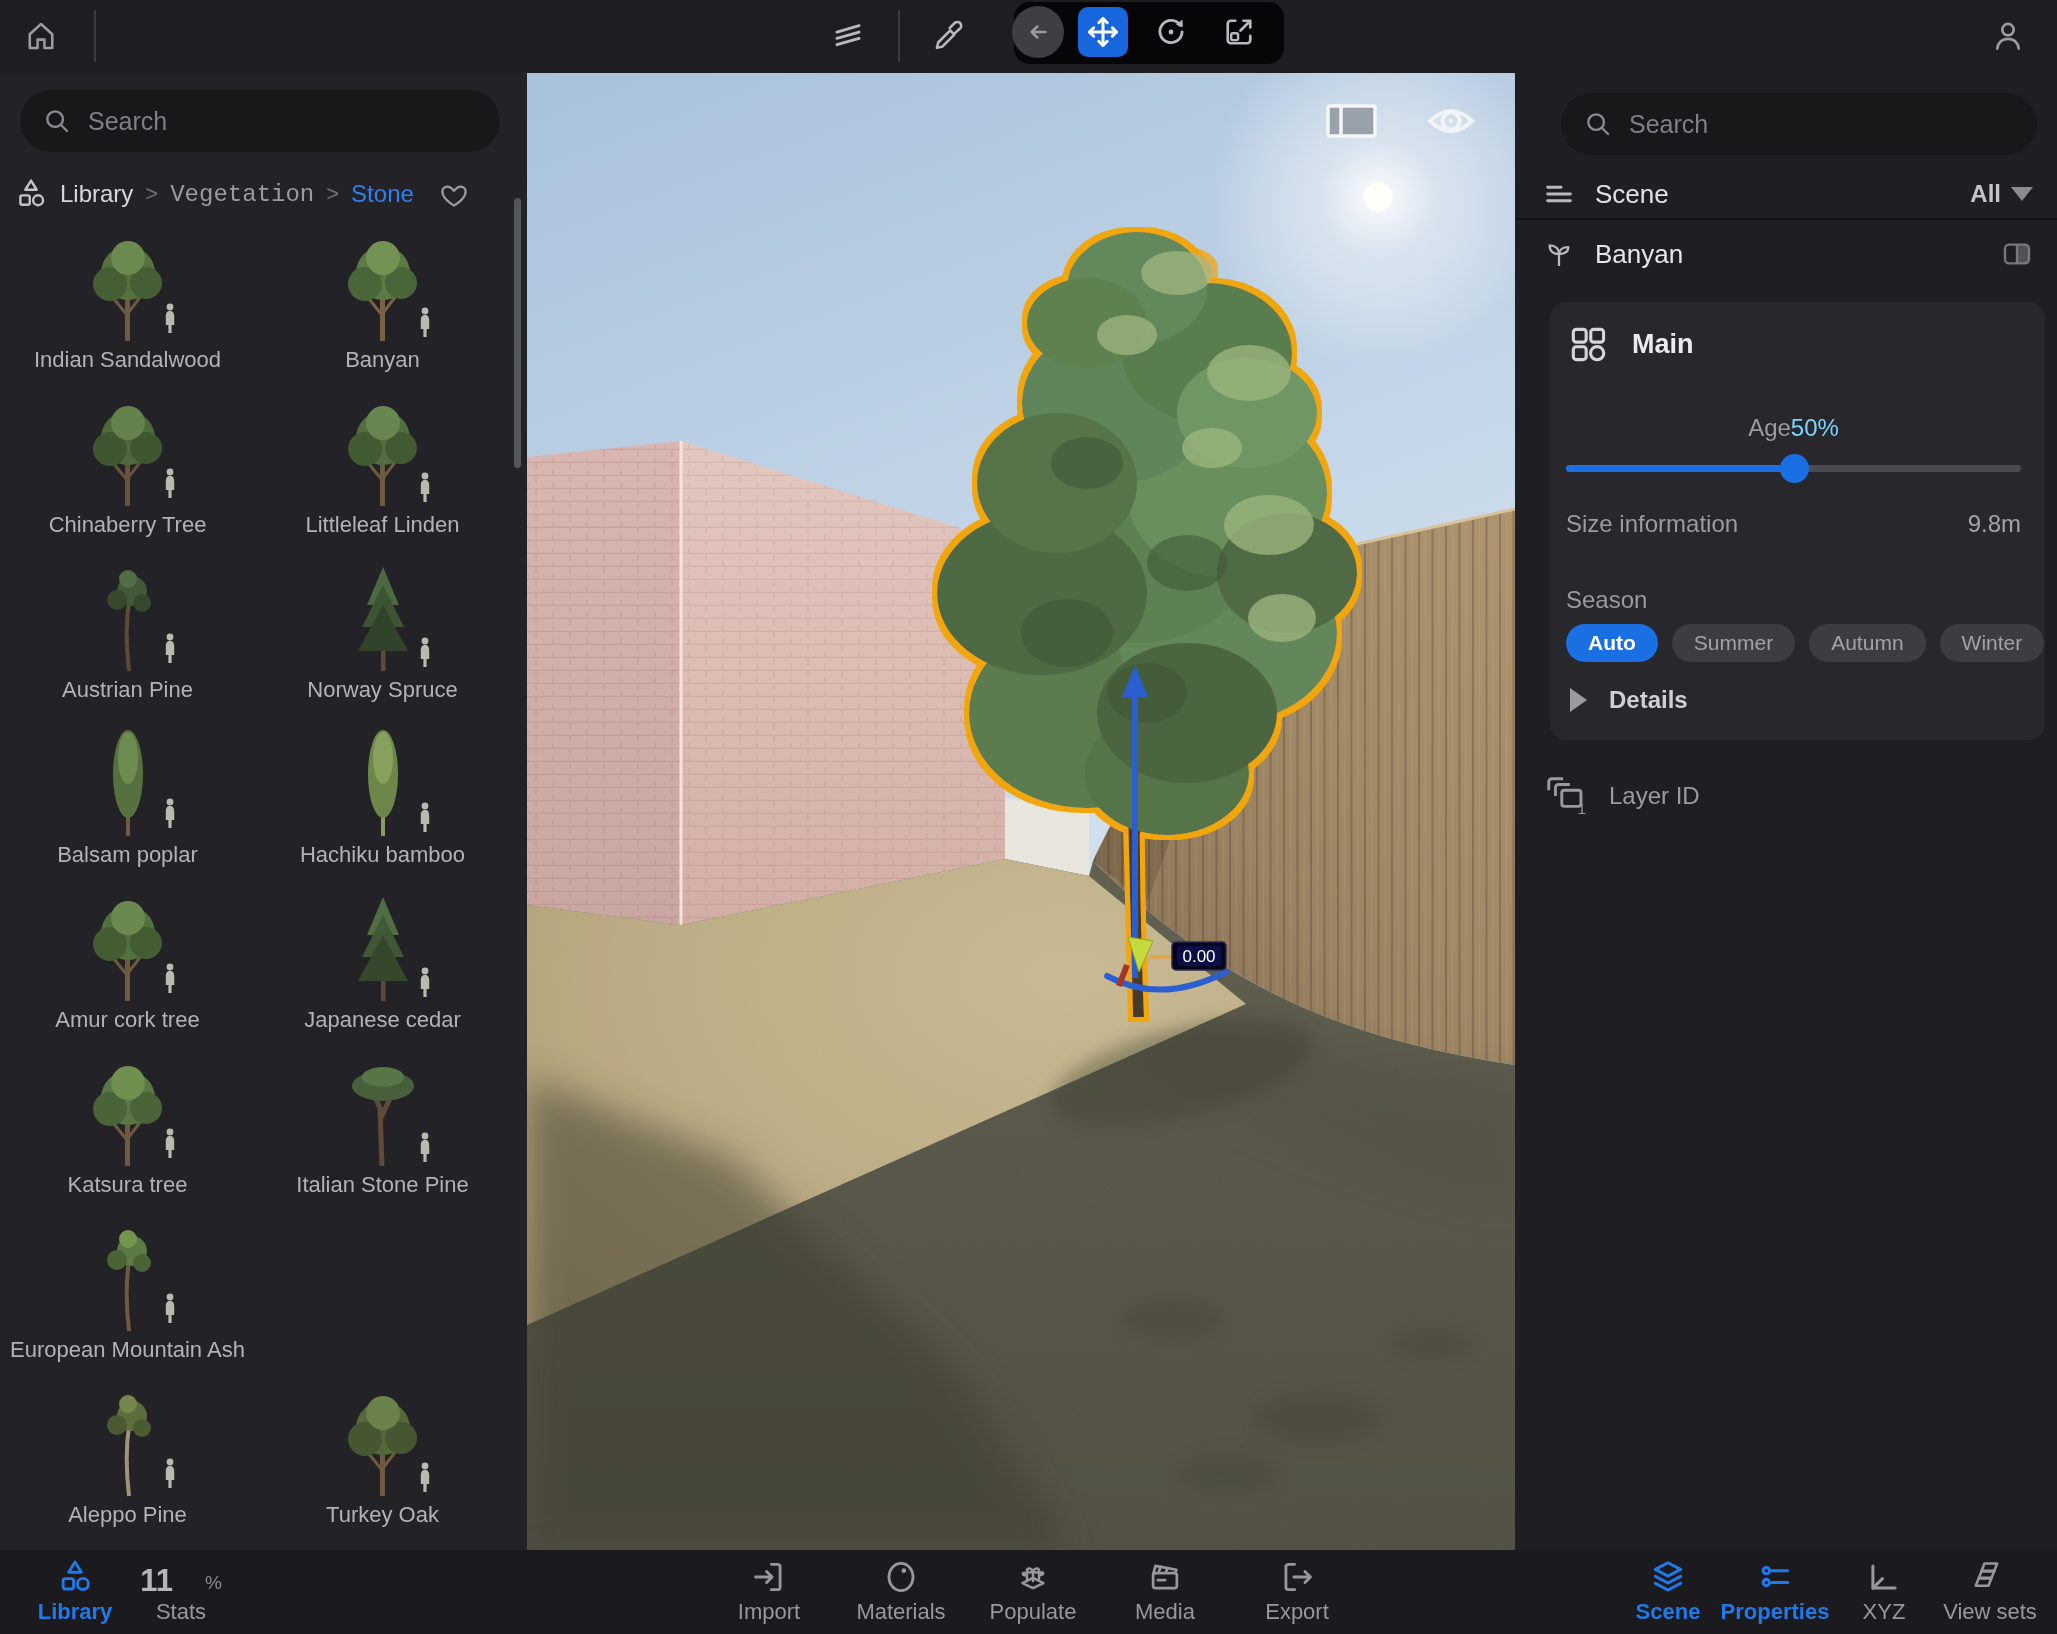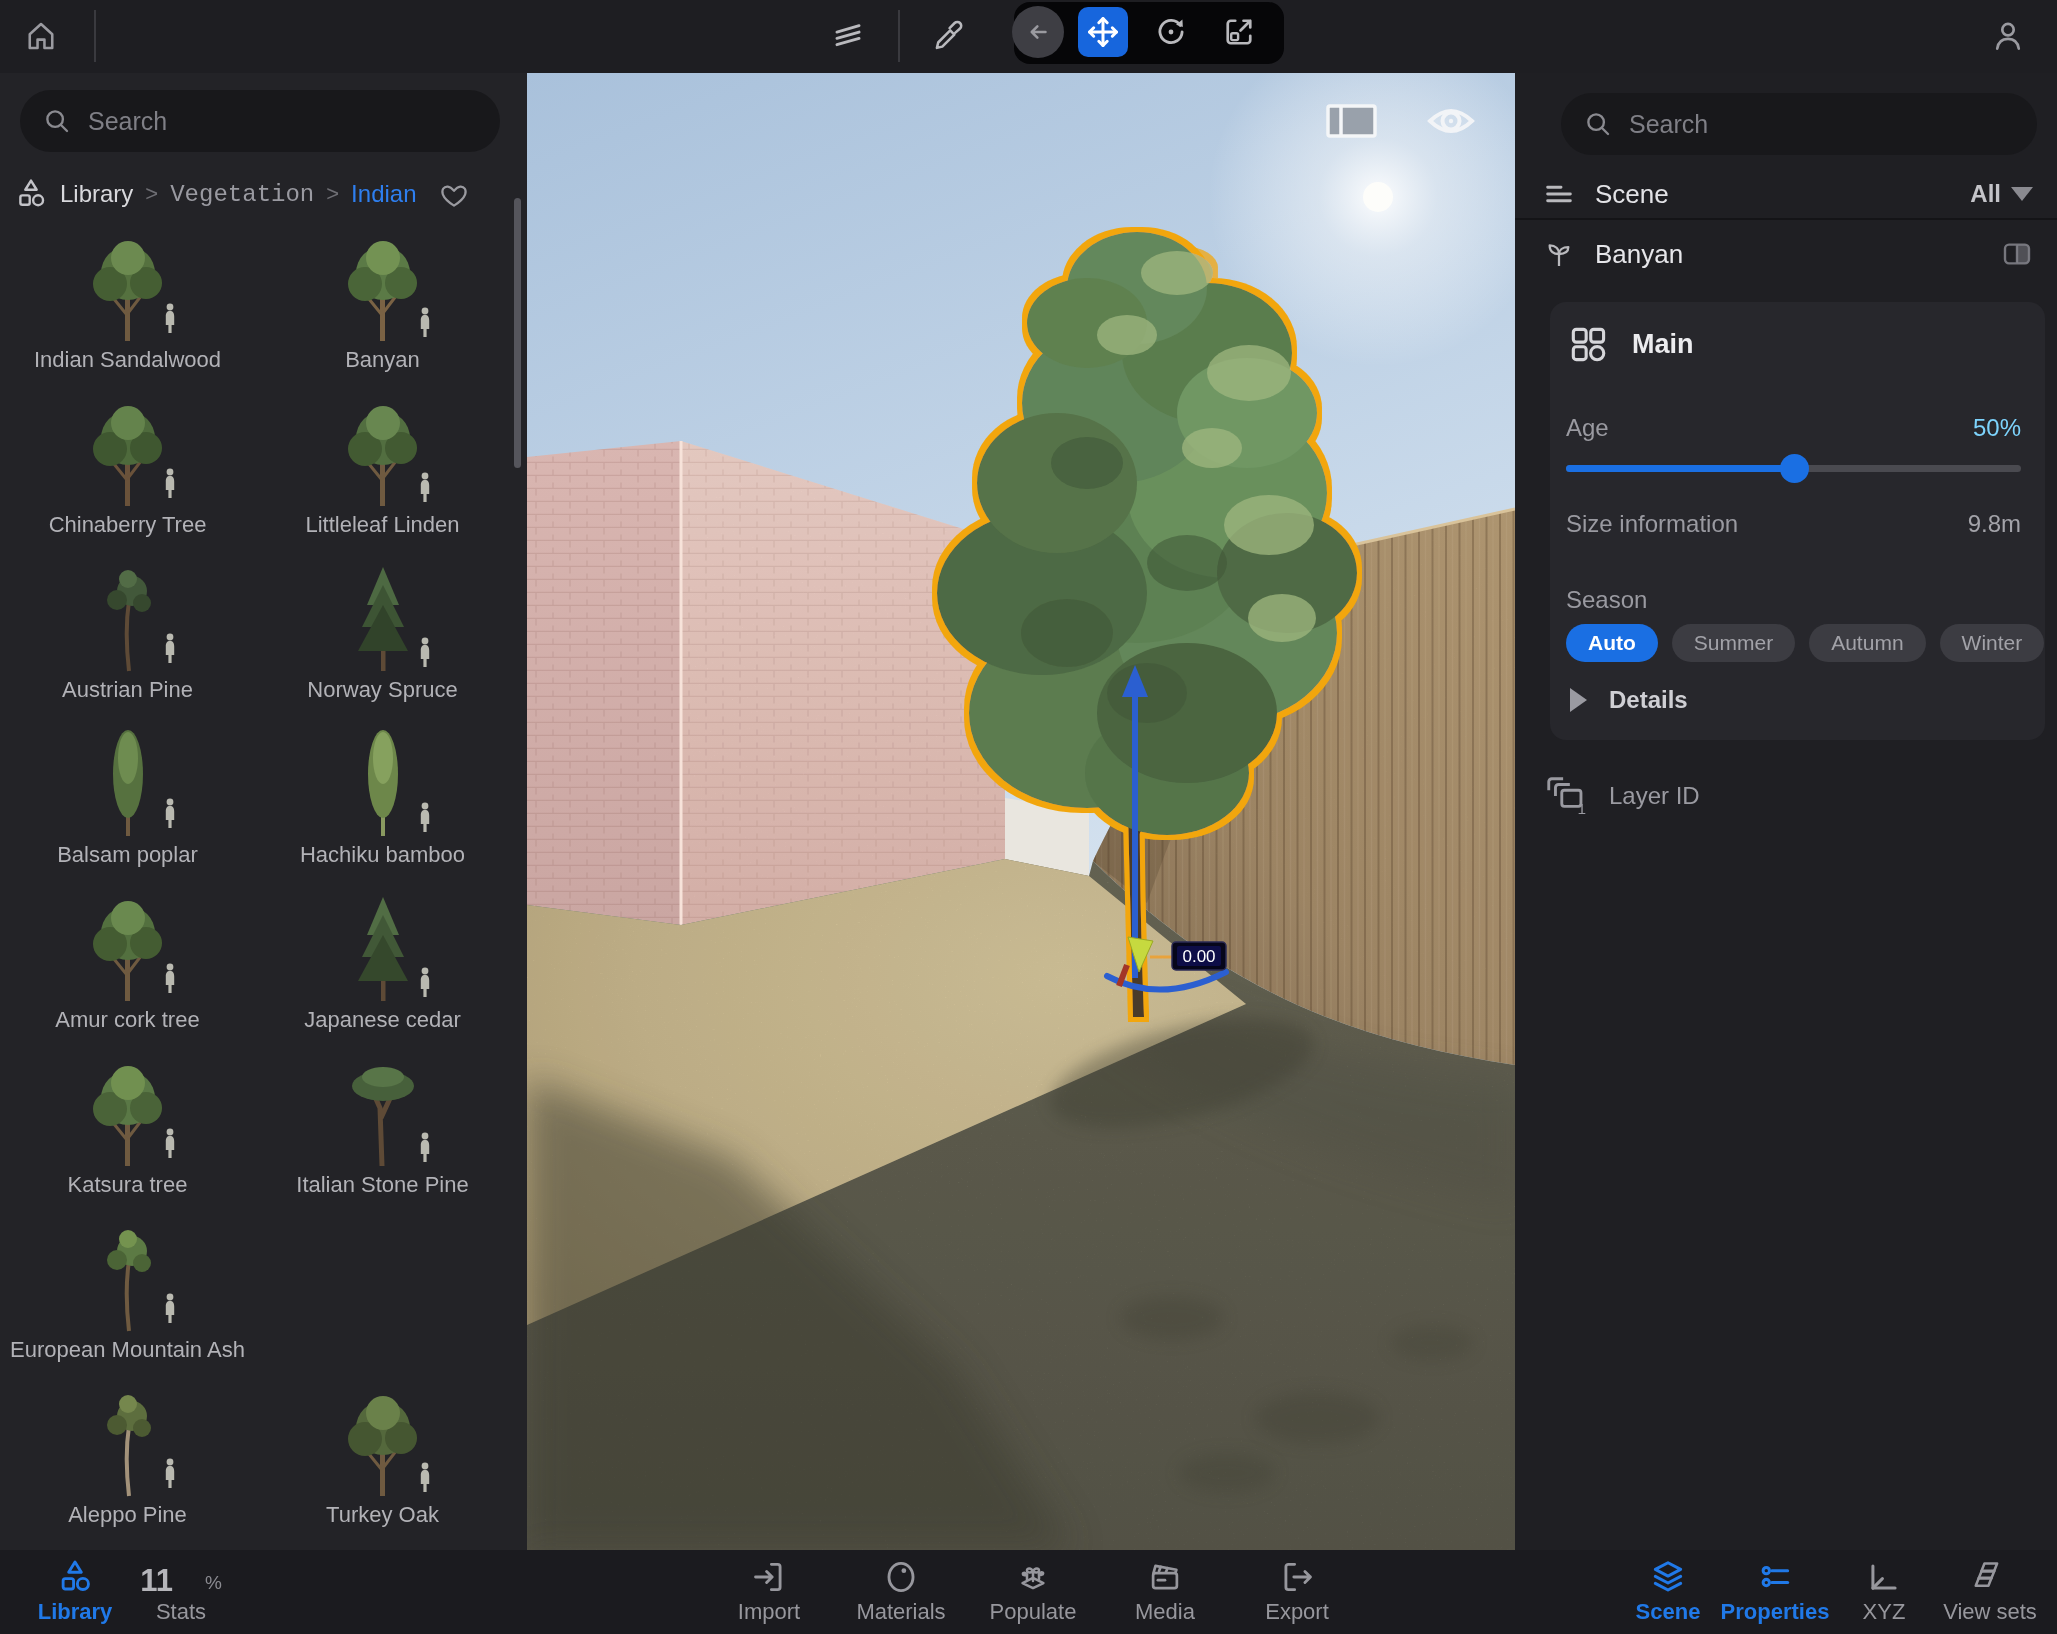--- a/index.html
+++ b/index.html
@@ -51,21 +51,21 @@
   .rp-all { margin-left:auto; display:flex; align-items:center; gap:10px; color:#c4c4c9; font-weight:bold; font-size:24px; }
   .caret-down { width:0; height:0; border-left:11px solid transparent; border-right:11px solid transparent; border-top:14px solid #8a8a90; }
   .rp-divider { position:absolute; left:0; top:145px; width:542px; height:2px; background:#141417; }
   .rp-object { top:150px; height:62px; }
   .rp-object .lbl { color:#e6e6ea; font-size:26px; }
   .rp-split { margin-left:auto; }
   .card { position:absolute; left:35px; top:229px; width:495px; height:438px; background:#27272c; border-radius:16px; }
   .card-head { position:absolute; left:16px; top:20px; display:flex; align-items:center; gap:22px; }
   .card-head .lbl { color:#ececef; font-size:27px; font-weight:bold; }
   .prop-row { position:absolute; left:16px; width:455px; display:flex; justify-content:space-between; font-size:24px; }
-  .row-age  { top:112px; } .row-size { top:208px; } 
+  .row-age  { top:112px;justify-content:center; } .row-size { top:208px; } 
   .prop-lbl { color:#9a9aa1; } .prop-val-strong { color:#7dd3fc; } .prop-val { color:#a3a3a9; }
   .slider { position:absolute; left:16px; top:152px; width:455px; height:28px; }
   .slider-track { position:absolute; left:0; top:11px; width:100%; height:7px; border-radius:4px; background:#4a4a50; }
   .slider-fill  { position:absolute; left:0; top:11px; height:7px; border-radius:4px; background:#1a6fe3; }
   .slider-knob  { position:absolute; top:0px; width:29px; height:29px; border-radius:50%; background:#1a6fe3; }
   .row-season-label { position:absolute; left:16px; top:284px; font-size:24px; color:#9a9aa1; }
   .pill-row { position:absolute; left:16px; top:322px; display:flex; gap:14px; }
   .pill { height:38px; padding:0 22px; border-radius:19px; background:#3c3c42; color:#a2a2a8;
           font-size:21px; display:flex; align-items:center; }
   .pill.sel { background:#1a6fe3; color:#ffffff; font-weight:bold; }
@@ -209,21 +209,21 @@
         <g fill="none" stroke="#c3c3c8" stroke-width="1.7" stroke-linejoin="round">
           <polygon points="12,2.5 16,9 8,9"></polygon>
           <rect x="4.5" y="13" width="6.6" height="6.6" rx="1.4"></rect>
           <circle cx="17" cy="16.4" r="3.5"></circle>
         </g>
       </svg>
       <span class="bc-root">Library</span>
       <span class="bc-sep">&gt;</span>
       <span class="bc-mid">Vegetation</span>
       <span class="bc-sep">&gt;</span>
-      <span class="bc-leaf">Indian</span>
+      <span class="bc-leaf">Stone</span>
       <span class="bc-heart">
         <svg class="ic" width="30" height="30" viewBox="0 0 24 24">
           <path d="M12 20.5S4.8 16 3.1 11.6C1.7 7.9 4 5 7 5.3c2 .2 3.5 1.6 5 3.4 1.5-1.8 3-3.2 5-3.4 3-.3 5.3 2.6 3.9 6.3C19.2 16 12 20.5 12 20.5z" fill="none" stroke="#9a9aa0" stroke-width="1.7" stroke-linejoin="round"></path>
         </svg>
       </span>
     </div>
 
     <div class="lib-grid">
 
       <div class="lib-item" style="left:0px;top:0px">

